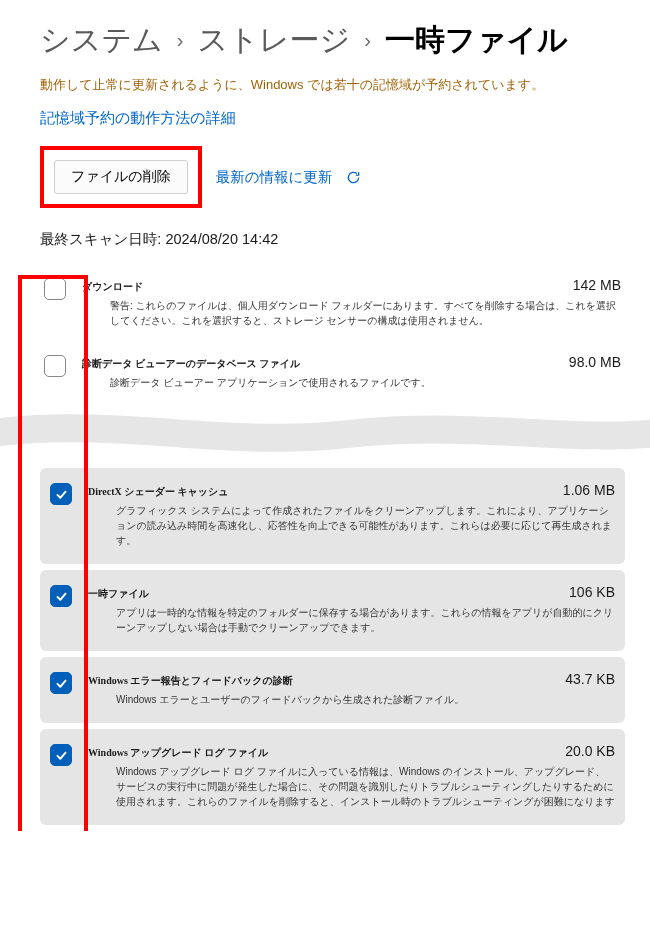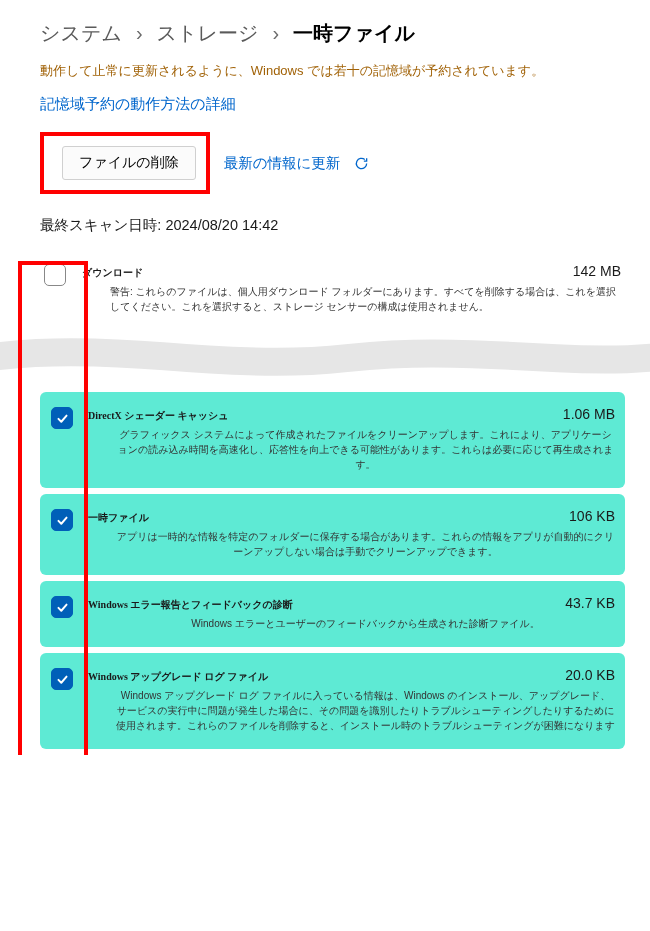--- a/index.html
+++ b/index.html
@@ -10,21 +10,21 @@
     width: 650px;
     font-size: 14px;
   }
   .page { padding: 20px 25px 0 40px; }
   .breadcrumb {
     display: flex;
     align-items: center;
     gap: 14px;
     margin-bottom: 14px;
   }
-  .breadcrumb .crumb { font-size: 20px; color: #5a5a5a; font-weight: 400; }
+  .breadcrumb .crumb { font-size: 30px; color: #5a5a5a; font-weight: 400; }
   .breadcrumb .crumb.current { color: #000; font-weight: 600; }
   .breadcrumb .sep { font-size: 20px; color: #6a6a6a; }
   .subtitle { font-size: 13px; line-height: 1.55; color: #a16207; margin-bottom: 14px; }
   .link { color: #0066cc; text-decoration: none; font-size: 15px; display: inline-block; margin-bottom: 18px; cursor: pointer; }
 
   .action-row {
     display: flex;
     align-items: center;
     gap: 14px;
     margin-bottom: 22px;
@@ -34,21 +34,20 @@
     padding: 10px 10px;
     display: inline-flex;
   }
   .btn-remove {
     background: #fbfbfb;
     border: 1px solid #d0d0d0;
     padding: 7px 16px;
     font-size: 14px;
     cursor: pointer;
     border-radius: 3px;
-    margin-left: 8px;
   }
   .btn-refresh {
     color: #0066cc;
     font-size: 14.5px;
     display: inline-flex;
     align-items: center;
     gap: 14px;
     cursor: pointer;
   }
   .refresh-icon { width: 15px; height: 15px; }
@@ -68,21 +67,21 @@
     z-index: 5;
   }
 
   .item {
     display: flex;
     align-items: flex-start;
     gap: 14px;
     padding: 12px 4px 14px 4px;
     position: relative;
   }
-  .item.shaded { background: #5eead4; border-radius: 6px; margin-bottom: 6px; padding: 14px 10px 16px 10px; text-align: center; }
+  .item.shaded { background: #e5e5e5; border-radius: 6px; margin-bottom: 6px; padding: 14px 10px 16px 10px; }
   .cbwrap { flex: 0 0 24px; padding-top: 1px; }
   .checkbox {
     width: 22px; height: 22px;
     border: 1.5px solid #888;
     border-radius: 5px;
     display: inline-flex;
     align-items: center;
     justify-content: center;
     cursor: pointer;
     background: #fff;
@@ -155,20 +154,32 @@
       </span>
       <div class="item-body">
         <div class="item-head">
           <span class="item-title">ダウンロード</span>
           <span class="item-size">142 MB</span>
         </div>
         <div class="item-desc">警告: これらのファイルは、個人用ダウンロード フォルダーにあります。すべてを削除する場合は、これを選択してください。これを選択すると、ストレージ センサーの構成は使用されません。</div>
       </div>
     </div>
 
+    <div class="item">
+      <span class="cbwrap">
+        <span class="checkbox"></span>
+      </span>
+      <div class="item-body">
+        <div class="item-head">
+          <span class="item-title">診断データ ビューアーのデータベース ファイル</span>
+          <span class="item-size">98.0 MB</span>
+        </div>
+        <div class="item-desc">診断データ ビューアー アプリケーションで使用されるファイルです。</div>
+      </div>
+    </div>
 
     <div class="wave-gap">
       <svg viewBox="0 0 650 56" preserveAspectRatio="none">
         <path d="M0,14 C120,0 220,30 340,16 C460,2 560,26 650,14 L650,42 C560,54 460,30 340,44 C220,58 120,28 0,42 Z" fill="#e6e6e6"></path>
       </svg>
     </div>
 
     <div class="item shaded">
       <span class="cbwrap">
         <span class="checkbox checked">

